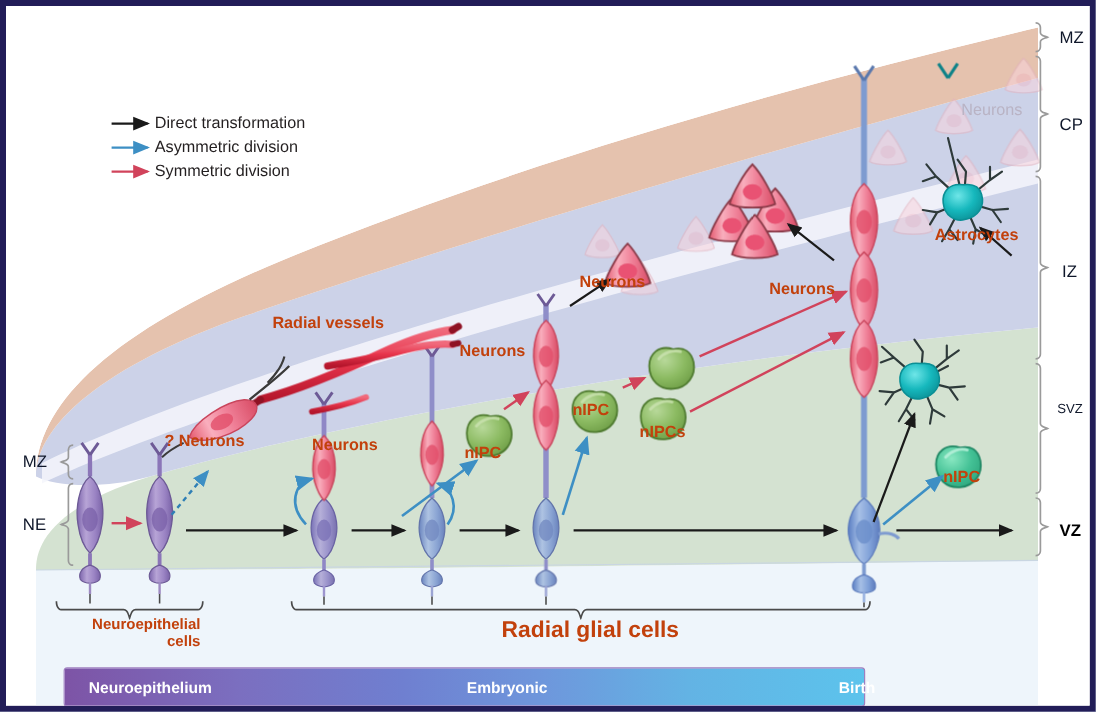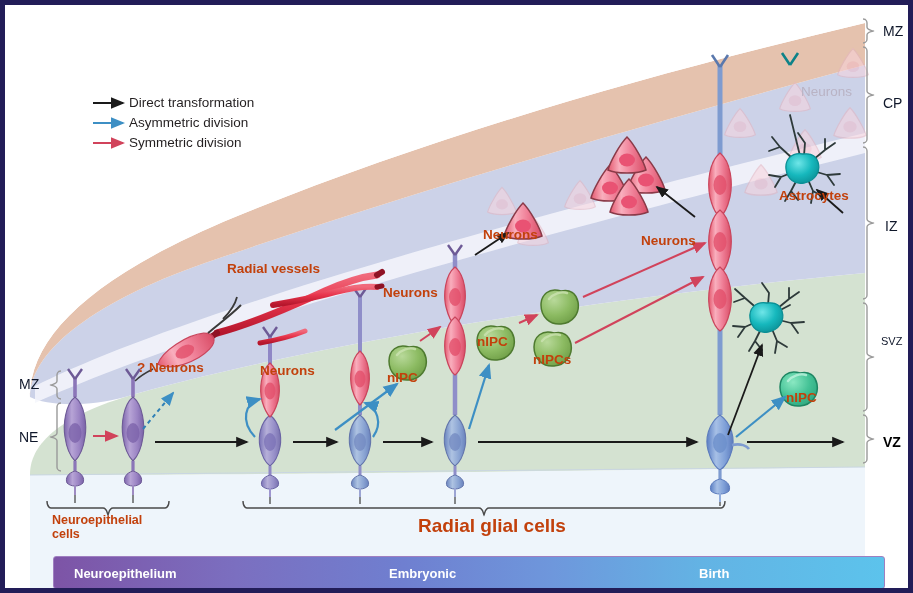--- a/index.html
+++ b/index.html
@@ -30,21 +30,21 @@
     line-height:1.15;
   }
   .lbl.bold { font-weight:bold; }
   .lbl.zone { color:#0f172a; font-weight:normal; }
   .lbl.vz   { color:#000000; font-weight:bold; }
   .lbl.ghost{ color:#b9b3c4; }
   .legend-text { font-size:13.5px; color:#231f20; }
   #timeline {
     position:absolute;
     left:48px; top:551px;
-    width:832px; height:33px;
+    width:668px; height:33px;
     border-radius:3px;
     background:linear-gradient(90deg,#7d54a6 0%, #7b6fc0 22%, #6f7fd0 42%, #6e97dc 60%, #63b3e4 78%, #5cc3ec 100%);
     border:1px solid #9f7fc0;
   }
   #timeline span {
     position:absolute; top:50%; transform:translateY(-50%);
     color:#ffffff; font-weight:bold; font-size:13px;
     font-family:"Liberation Sans", sans-serif;
   }
 </style>
@@ -524,21 +524,21 @@
 <div class="lbl bold" style="left:478px; top:222px; font-size:13.5px;">Neurons</div>
 <div class="lbl bold" style="left:636px; top:228px; font-size:13.5px;">Neurons</div>
 <div class="lbl ghost" style="left:796px; top:79px; font-size:13.5px; font-weight:normal;">Neurons</div>
 
 <div class="lbl bold" style="left:382px; top:365px; font-size:13.5px;">nIPC</div>
 <div class="lbl bold" style="left:472px; top:329px; font-size:13.5px;">nIPC</div>
 <div class="lbl bold" style="left:528px; top:347px; font-size:13.5px;">nIPCs</div>
 <div class="lbl bold" style="left:781px; top:385px; font-size:13.5px;">nIPC</div>
 <div class="lbl bold" style="left:774px; top:183px; font-size:13.5px;">Astrocytes</div>
 
-<div class="lbl bold" style="left:47px; top:508px; font-size:12.5px; text-align:left; width:115px;">
+<div class="lbl bold" style="left:47px; top:508px; font-size:12.5px; text-align:right; width:115px;">
   <span>Neuroepithelial</span><br>
   <span>cells</span>
 </div>
 <div class="lbl bold" style="left:413px; top:510px; font-size:19px;">Radial glial cells</div>
 
 <div class="lbl zone" style="left:14px; top:371px; font-size:14px;">MZ</div>
 <div class="lbl zone" style="left:14px; top:424px; font-size:14px;">NE</div>
 
 <div class="lbl zone" style="left:878px; top:18px; font-size:14px;">MZ</div>
 <div class="lbl zone" style="left:878px; top:90px; font-size:14px;">CP</div>

